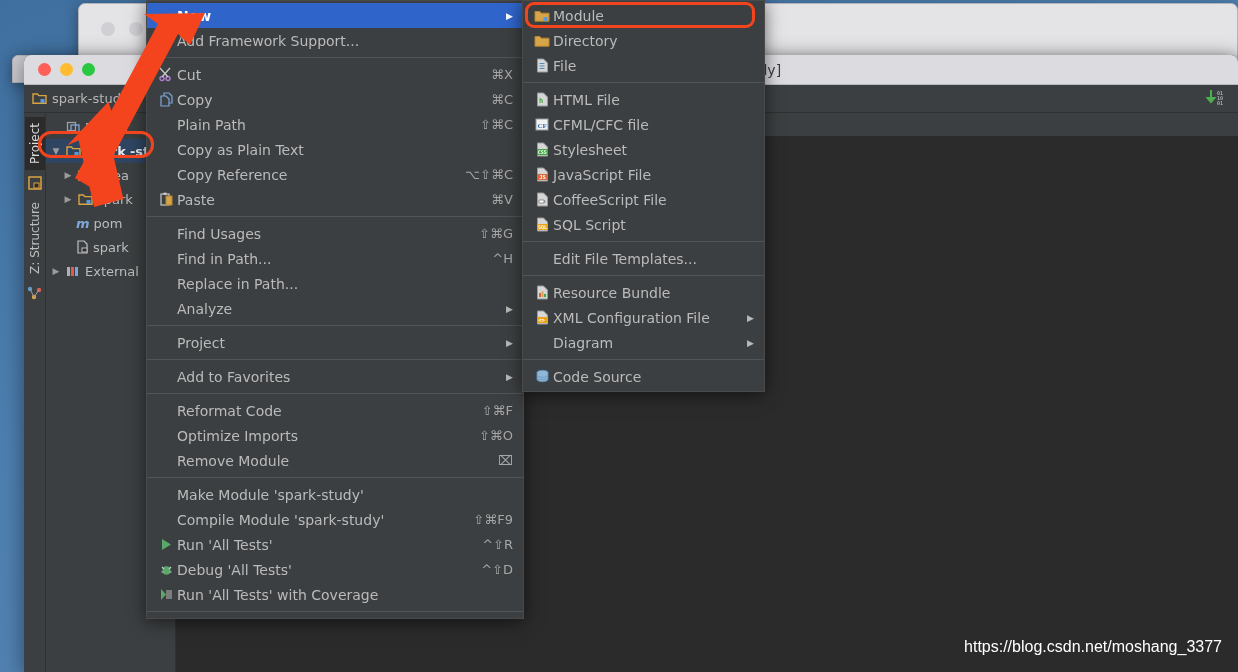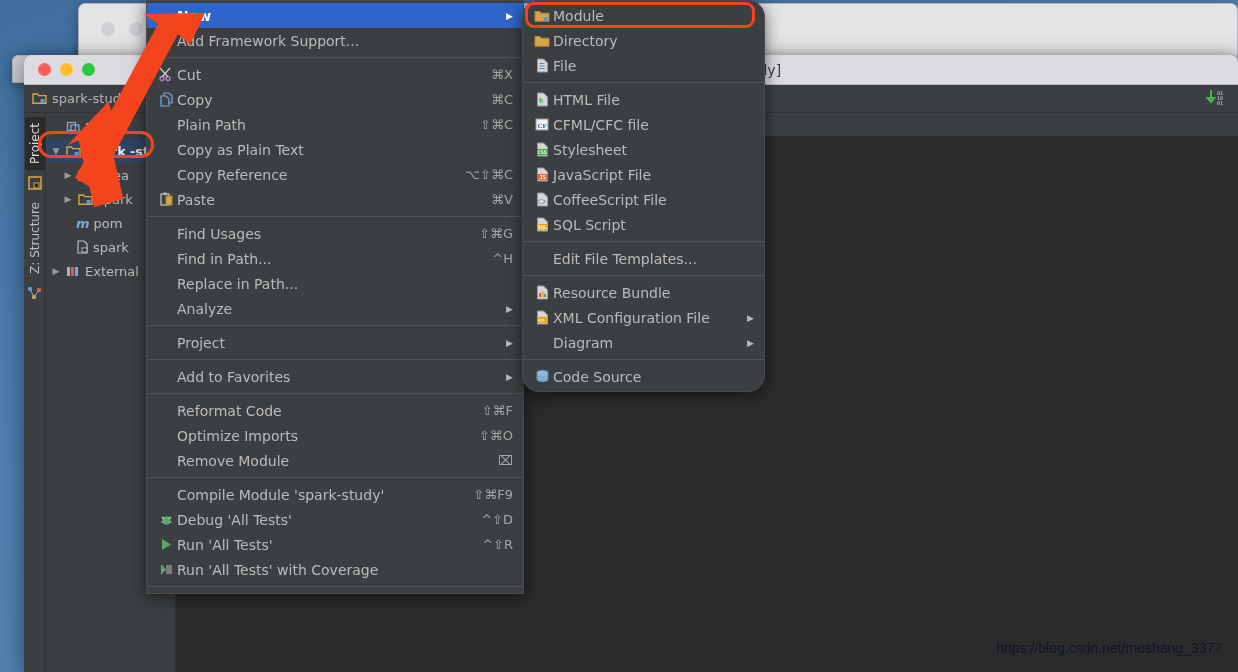--- a/index.html
+++ b/index.html
@@ -109,34 +109,34 @@
   }
   .mi .ico{ width:22px; flex:0 0 22px; display:flex; align-items:center; justify-content:center; }
   .mi .lbl{ flex:1; }
   .mi .acc{ color:#a6a6a6; font-size:13px; padding-left:18px; }
   .mi .arr{ color:#b9b9b9; font-size:9px; padding-left:12px;}
   .mi.hl{ background:#2f65ca; color:#ffffff; }
   .mi.hl .arr{ color:#fff; }
   .msep{ height:1px; background:#515457; margin:4px 0; }
 
   
-  #sub-menu{ left:522px; top:0px; width:243px;border-radius:17px; }
+  #sub-menu{ left:522px; top:0px; width:243px; }
 
   
   .anno-rect{
     position:absolute; border:3px solid #f4441e; border-radius:9px;
     z-index:60; pointer-events:none;
   }
   #anno-module{ left:525px; top:2px; width:230px; height:26px; }
   #anno-spark{ left:38px; top:131px; width:116px; height:27px; border-radius:13px; }
   #anno-arrow{ position:absolute; left:0; top:0; z-index:61; pointer-events:none; }
 
   #watermark{
     position:absolute; right:16px; bottom:16px; z-index:70;
-    color:#0f172a; font-size:14px; font-family:"Liberation Sans",sans-serif;
+    color:#ffffff; font-size:16px; font-family:"Liberation Sans",sans-serif;
   }
 </style>
 </head>
 <body>
 
 <div id="desktop"></div>
 
 <div class="bgwin" id="bgwin-far">
   <div class="tl">
     <i></i>
@@ -379,41 +379,45 @@
   </div>
   <div class="mi">
     <span class="ico"></span>
     <span class="lbl">Remove Module</span>
     <span class="acc">⌧</span>
   </div>
   <div class="msep"></div>
 
   <div class="mi">
     <span class="ico"></span>
+    <span class="lbl">Make Module 'spark-study'</span>
+  </div>
+  <div class="mi">
+    <span class="ico"></span>
     <span class="lbl">Compile Module 'spark-study'</span>
     <span class="acc">⇧⌘F9</span>
+  </div>
+  <div class="mi">
+    <span class="ico">
+      <svg width="13" height="13" viewBox="0 0 13 13">
+          <path d="M2 1l9 5.5L2 12z" fill="#59a869"></path>
+        </svg>
+    </span>
+    <span class="lbl">Run 'All Tests'</span>
+    <span class="acc">^⇧R</span>
   </div>
   <div class="mi">
     <span class="ico">
       <svg width="13" height="13" viewBox="0 0 13 13">
         <ellipse cx="6.5" cy="7.5" rx="4" ry="4.2" fill="#59a869"></ellipse>
         <path d="M2 4l2 2M11 4L9 6M1.5 9h2M9.5 9h2" stroke="#cfcfcf" stroke-width="1.1"></path>
       </svg>
     </span>
     <span class="lbl">Debug 'All Tests'</span>
     <span class="acc">^⇧D</span>
-  </div>
-  <div class="mi">
-    <span class="ico">
-      <svg width="13" height="13" viewBox="0 0 13 13">
-          <path d="M2 1l9 5.5L2 12z" fill="#59a869"></path>
-        </svg>
-    </span>
-    <span class="lbl">Run 'All Tests'</span>
-    <span class="acc">^⇧R</span>
   </div>
   <div class="mi">
     <span class="ico">
       <svg width="13" height="13" viewBox="0 0 13 13">
         <path d="M1 1l5 5.5L1 12z" fill="#59a869"></path>
         <rect x="6" y="2" width="6" height="9" fill="#8c8c8c" opacity=".8"></rect>
       </svg>
     </span>
     <span class="lbl">Run 'All Tests' with Coverage</span>
   </div>

